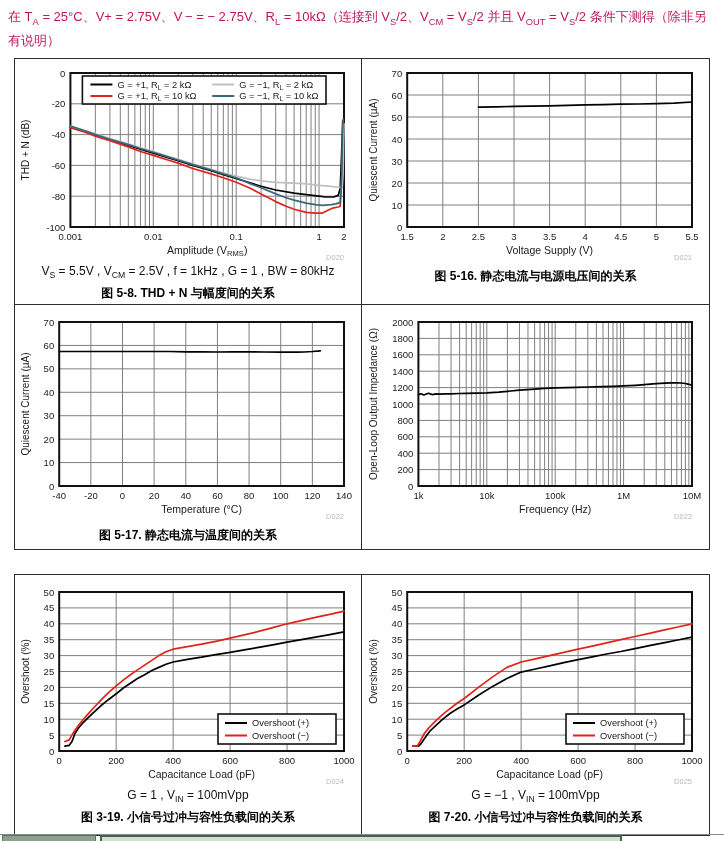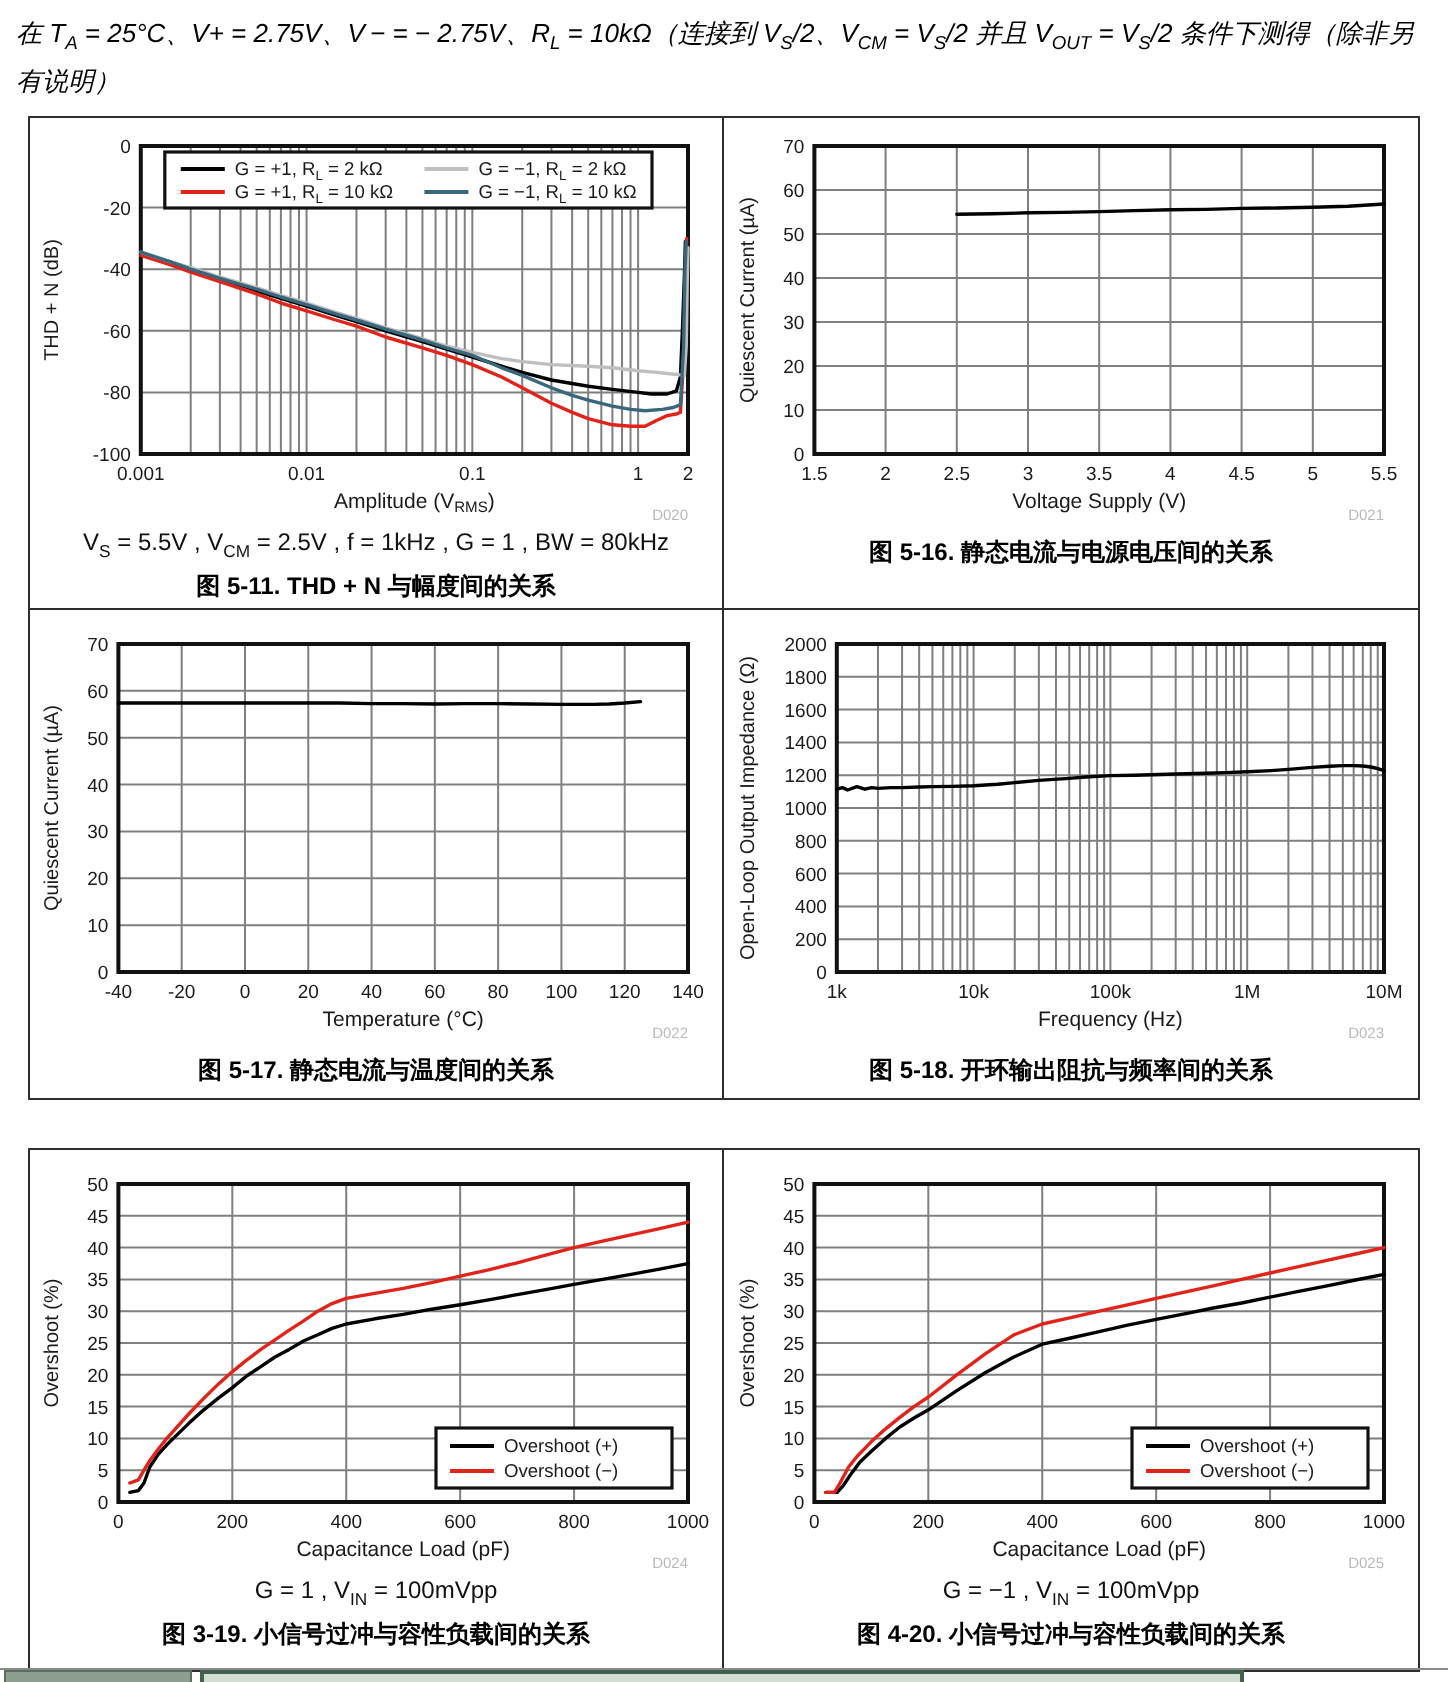--- a/index.html
+++ b/index.html
@@ -2,21 +2,21 @@
 <html><head>
 <meta charset="utf-8">
 <style>
   html,body{margin:0;padding:0;}
   body{
     width:724px;height:841px;position:relative;overflow:hidden;background:#ffffff;
     font-family:"Liberation Sans","DejaVu Sans",sans-serif;color:#1a1a1a;
   }
   .cond-text{
     position:absolute;top:6px;left:8px;width:704px;
-    font-size:13px;line-height:1.65;color:#000000;margin:0;font-style:italic;
+    font-size:13px;line-height:1.65;color:#be185d;margin:0;
   }
   .cond-text sub, .fig-cond sub{font-size:72%;}
   .chart-table{
     position:absolute;left:14px;width:694px;background:#fff;
     border:1px solid #2e2e2e;display:grid;grid-template-columns:1fr 1fr;
   }
   .chart-table.top{top:58px;grid-template-rows:246px 244px;}
   .chart-table.bottom{top:574px;grid-template-rows:260px;}
   .cell{
     display:flex;flex-direction:column;align-items:center;
@@ -98,21 +98,21 @@
         <line x1="72.4" y1="21.5" x2="94.4" y2="21.5" stroke="#000000" stroke-width="2"></line>
         <text x="99.4" y="24.7" text-anchor="start" font-size="9.3" fill="#1a1a1a" font-family="&quot;Liberation Sans&quot;,&quot;DejaVu Sans&quot;,sans-serif"><tspan>G = +1, R</tspan><tspan dy="2.2" font-size="6.696000000000001">L</tspan><tspan dy="-2.2"> = 2 kΩ</tspan></text>
         <line x1="72.4" y1="33" x2="94.4" y2="33" stroke="#e2231a" stroke-width="2"></line>
         <text x="99.4" y="36.2" text-anchor="start" font-size="9.3" fill="#1a1a1a" font-family="&quot;Liberation Sans&quot;,&quot;DejaVu Sans&quot;,sans-serif"><tspan>G = +1, R</tspan><tspan dy="2.2" font-size="6.696000000000001">L</tspan><tspan dy="-2.2"> = 10 kΩ</tspan></text>
         <line x1="194.20000000000002" y1="21.5" x2="216.20000000000002" y2="21.5" stroke="#bfbfbf" stroke-width="2"></line>
         <text x="221.20000000000002" y="24.7" text-anchor="start" font-size="9.3" fill="#1a1a1a" font-family="&quot;Liberation Sans&quot;,&quot;DejaVu Sans&quot;,sans-serif"><tspan>G = −1, R</tspan><tspan dy="2.2" font-size="6.696000000000001">L</tspan><tspan dy="-2.2"> = 2 kΩ</tspan></text>
         <line x1="194.20000000000002" y1="33" x2="216.20000000000002" y2="33" stroke="#39687c" stroke-width="2"></line>
         <text x="221.20000000000002" y="36.2" text-anchor="start" font-size="9.3" fill="#1a1a1a" font-family="&quot;Liberation Sans&quot;,&quot;DejaVu Sans&quot;,sans-serif"><tspan>G = −1, R</tspan><tspan dy="2.2" font-size="6.696000000000001">L</tspan><tspan dy="-2.2"> = 10 kΩ</tspan></text>
       </svg>
     <div class="fig-cond">V<sub>S</sub> = 5.5V , V<sub>CM</sub> = 2.5V , f = 1kHz , G = 1 , BW = 80kHz</div>
-    <div class="fig-title">图 5-11. THD + N 与幅度间的关系</div>
+    <div class="fig-title">图 5-8. THD + N 与幅度间的关系</div>
   </div>
   <div class="cell bb">
     <svg class="chart" width="340" height="200" viewBox="0 0 340 200">
         <line x1="41.2" y1="142" x2="326" y2="142" stroke="#7f7f7f" stroke-width="1"></line>
         <line x1="41.2" y1="120" x2="326" y2="120" stroke="#7f7f7f" stroke-width="1"></line>
         <line x1="41.2" y1="98" x2="326" y2="98" stroke="#7f7f7f" stroke-width="1"></line>
         <line x1="41.2" y1="76" x2="326" y2="76" stroke="#7f7f7f" stroke-width="1"></line>
         <line x1="41.2" y1="54" x2="326" y2="54" stroke="#7f7f7f" stroke-width="1"></line>
         <line x1="41.2" y1="32" x2="326" y2="32" stroke="#7f7f7f" stroke-width="1"></line>
         <line x1="76.80000000000001" y1="10" x2="76.80000000000001" y2="164" stroke="#7f7f7f" stroke-width="1"></line>
@@ -250,21 +250,20 @@
         <text x="47.4" y="13.5" text-anchor="end" font-size="9.5" fill="#1a1a1a" font-family="&quot;Liberation Sans&quot;,&quot;DejaVu Sans&quot;,sans-serif"><tspan>2000</tspan></text>
         <text x="52.4" y="187" text-anchor="middle" font-size="9.5" fill="#1a1a1a" font-family="&quot;Liberation Sans&quot;,&quot;DejaVu Sans&quot;,sans-serif"><tspan>1k</tspan></text>
         <text x="120.80000000000001" y="187" text-anchor="middle" font-size="9.5" fill="#1a1a1a" font-family="&quot;Liberation Sans&quot;,&quot;DejaVu Sans&quot;,sans-serif"><tspan>10k</tspan></text>
         <text x="189.20000000000002" y="187" text-anchor="middle" font-size="9.5" fill="#1a1a1a" font-family="&quot;Liberation Sans&quot;,&quot;DejaVu Sans&quot;,sans-serif"><tspan>100k</tspan></text>
         <text x="257.6" y="187" text-anchor="middle" font-size="9.5" fill="#1a1a1a" font-family="&quot;Liberation Sans&quot;,&quot;DejaVu Sans&quot;,sans-serif"><tspan>1M</tspan></text>
         <text x="326" y="187" text-anchor="middle" font-size="9.5" fill="#1a1a1a" font-family="&quot;Liberation Sans&quot;,&quot;DejaVu Sans&quot;,sans-serif"><tspan>10M</tspan></text>
         <text x="189.20000000000002" y="201" text-anchor="middle" font-size="10.5" fill="#1a1a1a" font-family="&quot;Liberation Sans&quot;,&quot;DejaVu Sans&quot;,sans-serif"><tspan>Frequency (Hz)</tspan></text>
         <text x="11" y="92" text-anchor="middle" font-size="10" fill="#1a1a1a" font-family="&quot;Liberation Sans&quot;,&quot;DejaVu Sans&quot;,sans-serif" transform="rotate(-90 11 92)"><tspan>Open-Loop Output Impedance (Ω)</tspan></text>
         <text x="326" y="207" text-anchor="end" font-size="7.5" fill="#b9b9b9" font-family="&quot;Liberation Sans&quot;,&quot;DejaVu Sans&quot;,sans-serif"><tspan>D023</tspan></text>
       </svg>
-    <div class="fig-title">图 5-18. 开环输出阻抗与频率间的关系</div>
   </div>
 </div>
 
 <div class="chart-table bottom">
   <div class="cell br pt">
     <svg class="chart" width="340" height="205" viewBox="0 0 340 205">
         <line x1="41.2" y1="153.1" x2="326" y2="153.1" stroke="#7f7f7f" stroke-width="1"></line>
         <line x1="41.2" y1="137.2" x2="326" y2="137.2" stroke="#7f7f7f" stroke-width="1"></line>
         <line x1="41.2" y1="121.3" x2="326" y2="121.3" stroke="#7f7f7f" stroke-width="1"></line>
         <line x1="41.2" y1="105.4" x2="326" y2="105.4" stroke="#7f7f7f" stroke-width="1"></line>
@@ -347,21 +346,21 @@
         <text x="183.60000000000002" y="196" text-anchor="middle" font-size="10.5" fill="#1a1a1a" font-family="&quot;Liberation Sans&quot;,&quot;DejaVu Sans&quot;,sans-serif"><tspan>Capacitance Load (pF)</tspan></text>
         <text x="11" y="89.5" text-anchor="middle" font-size="10" fill="#1a1a1a" font-family="&quot;Liberation Sans&quot;,&quot;DejaVu Sans&quot;,sans-serif" transform="rotate(-90 11 89.5)"><tspan>Overshoot (%)</tspan></text>
         <text x="326" y="202" text-anchor="end" font-size="7.5" fill="#b9b9b9" font-family="&quot;Liberation Sans&quot;,&quot;DejaVu Sans&quot;,sans-serif"><tspan>D025</tspan></text>
         <rect x="200" y="132" width="118" height="30" fill="#fff" stroke="#111" stroke-width="1.6"></rect>
         <line x1="207" y1="141" x2="229" y2="141" stroke="#000000" stroke-width="2"></line>
         <text x="234" y="144.2" text-anchor="start" font-size="9.3" fill="#1a1a1a" font-family="&quot;Liberation Sans&quot;,&quot;DejaVu Sans&quot;,sans-serif"><tspan>Overshoot (+)</tspan></text>
         <line x1="207" y1="153.5" x2="229" y2="153.5" stroke="#e2231a" stroke-width="2"></line>
         <text x="234" y="156.7" text-anchor="start" font-size="9.3" fill="#1a1a1a" font-family="&quot;Liberation Sans&quot;,&quot;DejaVu Sans&quot;,sans-serif"><tspan>Overshoot (−)</tspan></text>
       </svg>
     <div class="fig-cond">G = −1 , V<sub>IN</sub> = 100mVpp</div>
-    <div class="fig-title">图 4-20. 小信号过冲与容性负载间的关系</div>
+    <div class="fig-title">图 7-20. 小信号过冲与容性负载间的关系</div>
   </div>
 </div>
 
 <div class="bottom-strip">
   <div class="strip-line"></div>
   <div class="strip-item1"></div>
   <div class="strip-item2"></div>
 </div>
 
 </body></html>

